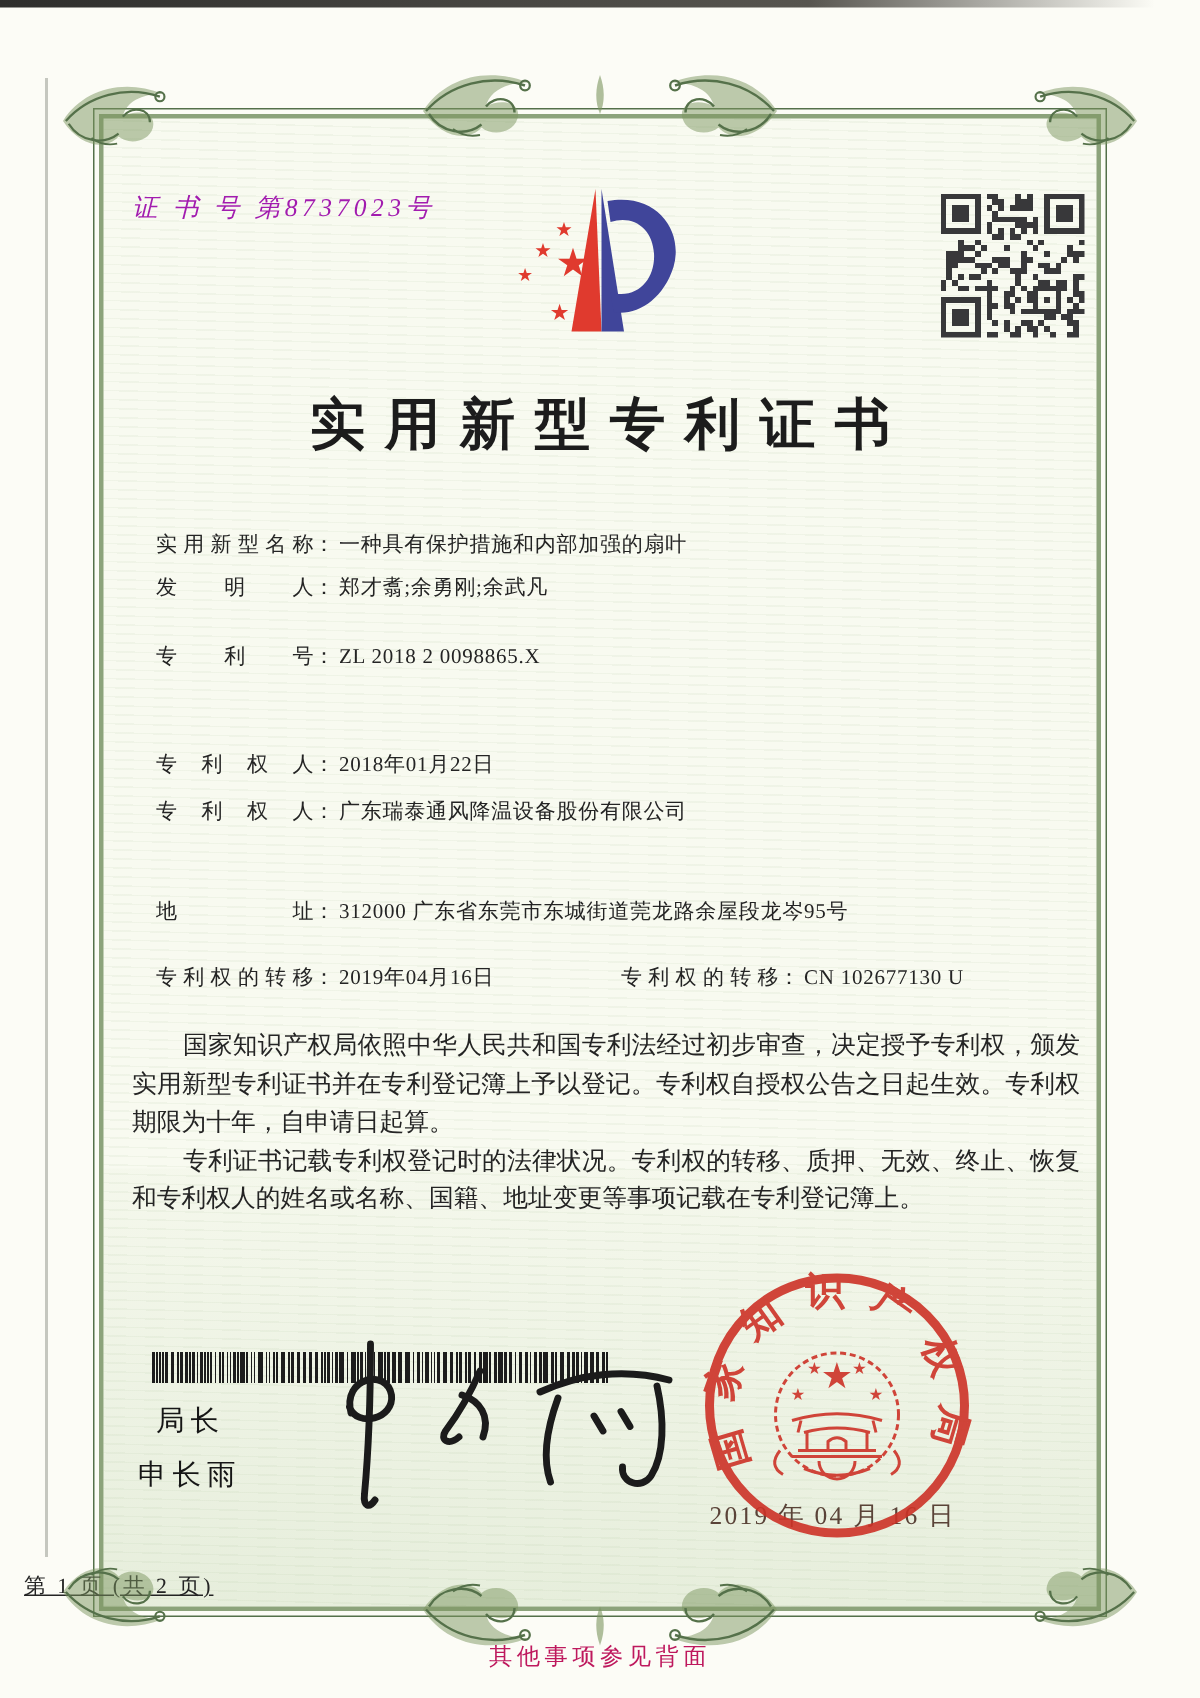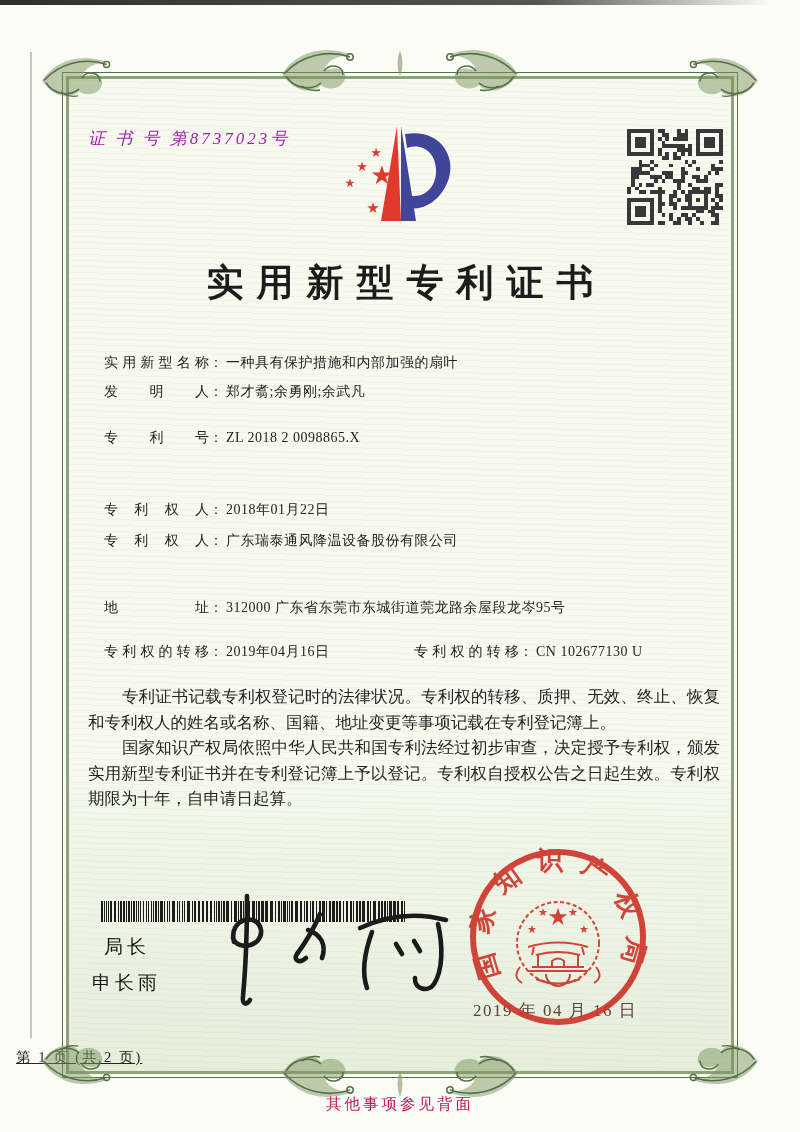--- a/index.html
+++ b/index.html
@@ -429,22 +429,22 @@
   <span class="label">地址</span><span>：</span><span class="value">312000 广东省东莞市东城街道莞龙路余屋段龙岑95号</span>
 </div>
 <div class="row" style="top:643px">
   <span class="label">专利权的转移</span><span>：</span><span class="value">2019年04月16日</span>
   <span class="col2">
     <span class="label">专利权的转移</span><span>：</span><span class="value">CN 102677130 U</span>
   </span>
 </div>
 
 <div class="abs paras">
+  <p>国家知识产权局依照中华人民共和国专利法经过初步审查，决定授予专利权，颁发实用新型专利证书并在专利登记簿上予以登记。专利权自授权公告之日起生效。专利权期限为十年，自申请日起算。</p>
   <p>专利证书记载专利权登记时的法律状况。专利权的转移、质押、无效、终止、恢复和专利权人的姓名或名称、国籍、地址变更等事项记载在专利登记簿上。</p>
-  <p>国家知识产权局依照中华人民共和国专利法经过初步审查，决定授予专利权，颁发实用新型专利证书并在专利登记簿上予以登记。专利权自授权公告之日起生效。专利权期限为十年，自申请日起算。</p>
 </div>
 
 <svg class="abs barcode" id="barcode" viewBox="0 0 312 21" preserveAspectRatio="none" style="shape-rendering:crispEdges">
     <rect x="2" y="0" width="2" height="21" fill="#1c1c1c"></rect>
     <rect x="5" y="0" width="1" height="21" fill="#1c1c1c"></rect>
     <rect x="7" y="0" width="1" height="21" fill="#1c1c1c"></rect>
     <rect x="9" y="0" width="1" height="21" fill="#1c1c1c"></rect>
     <rect x="11" y="0" width="2" height="21" fill="#1c1c1c"></rect>
     <rect x="15" y="0" width="2" height="21" fill="#1c1c1c"></rect>
     <rect x="19" y="0" width="1" height="21" fill="#1c1c1c"></rect>

